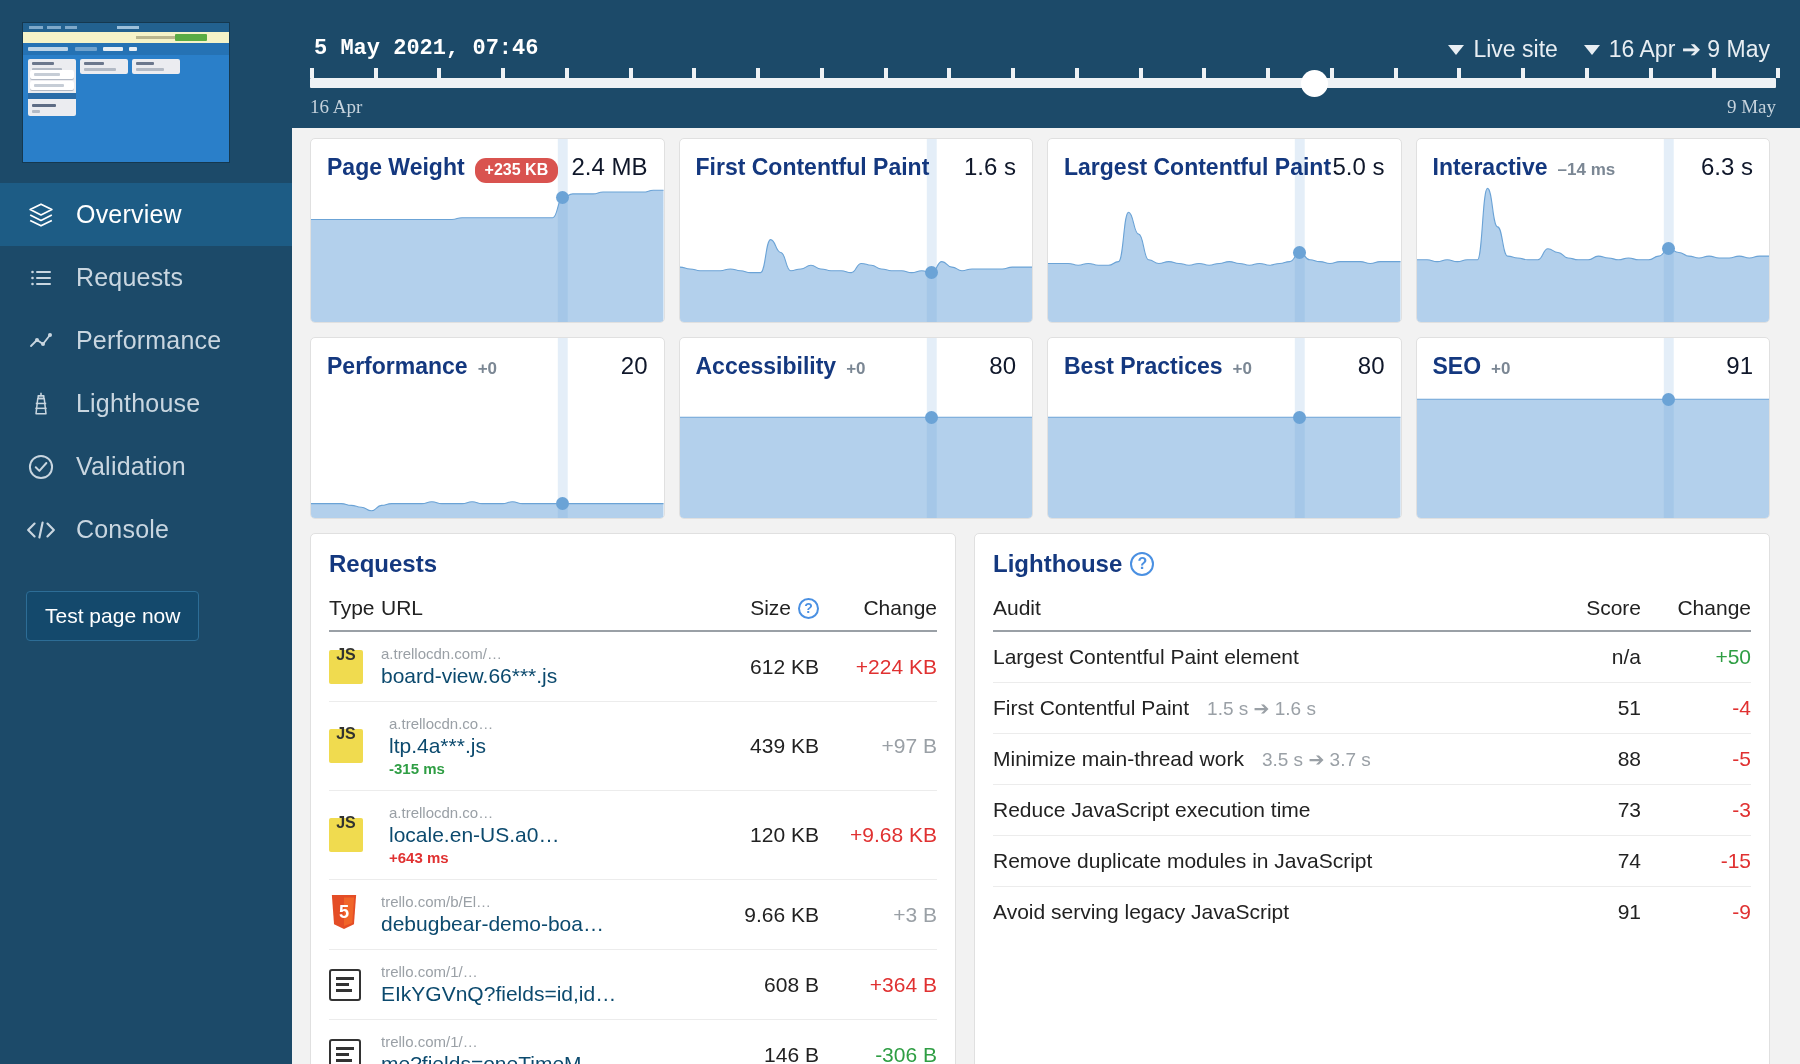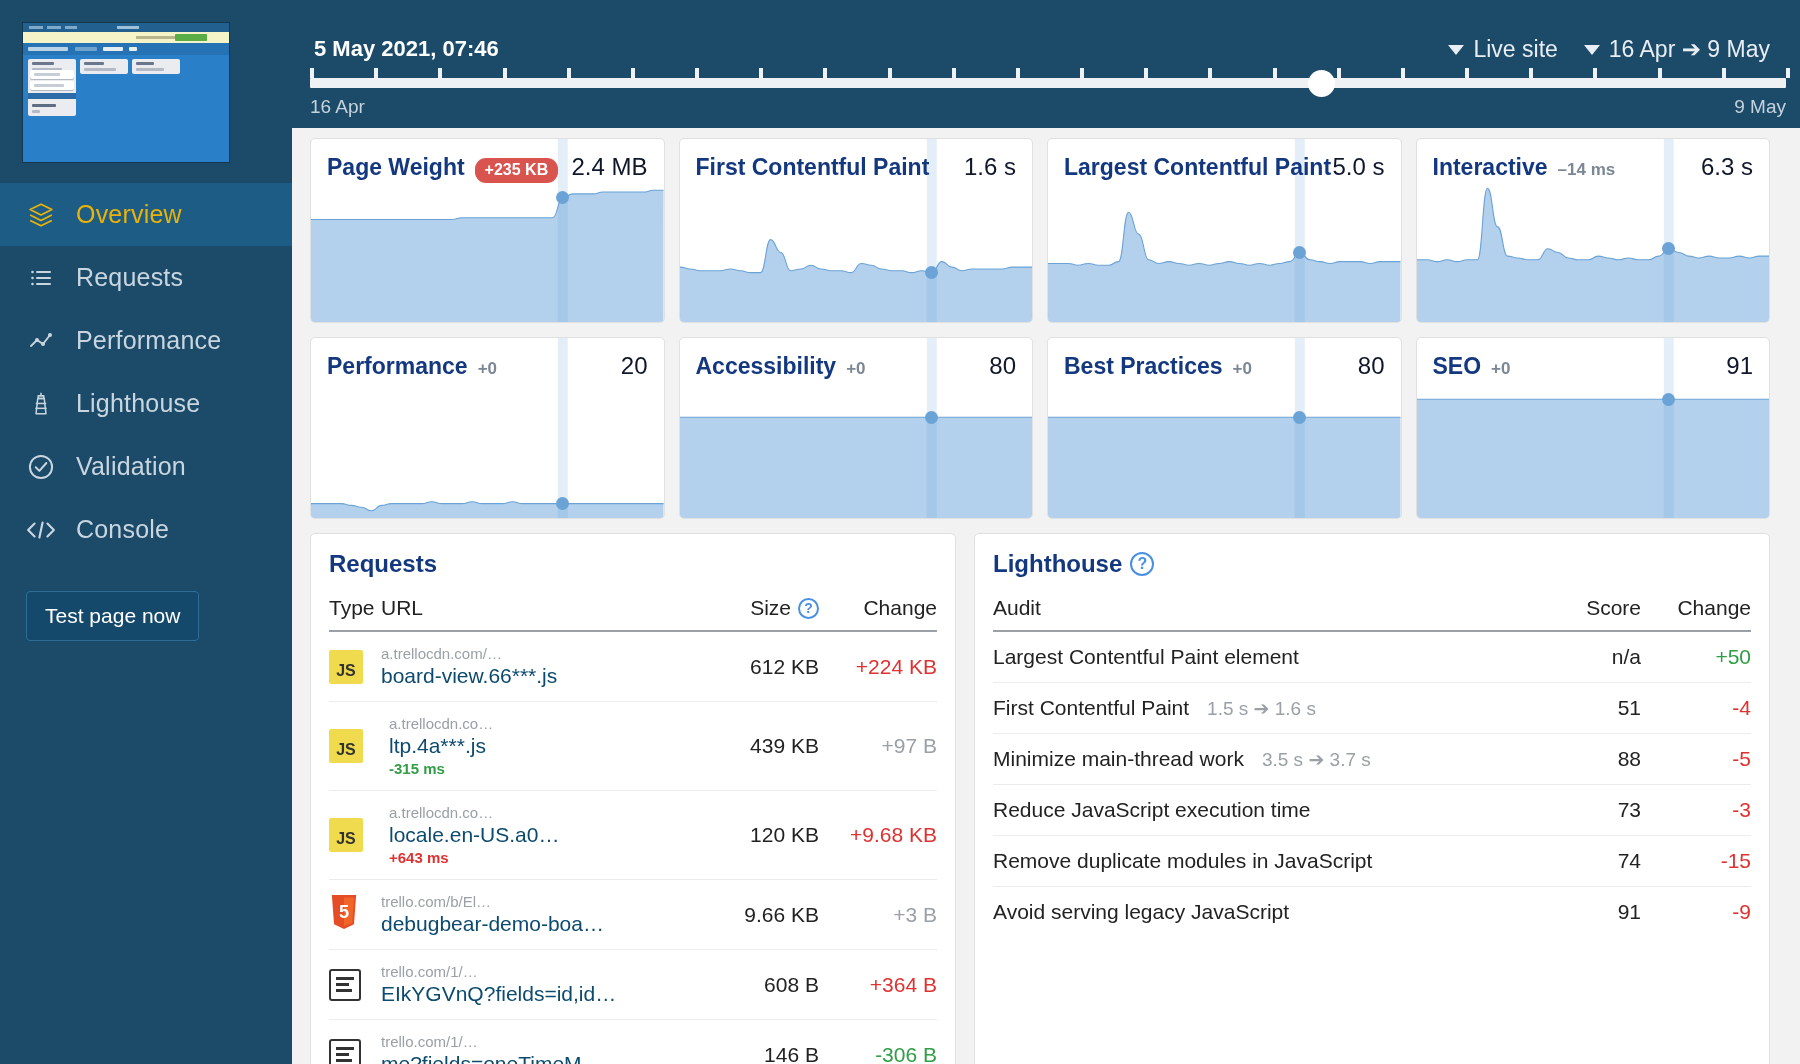--- a/index.html
+++ b/index.html
@@ -41,45 +41,45 @@
   .thumb .t-card b { display:block; height:3px; background:#c6cdd6; margin:3px 4px; border-radius:1px;}
   .thumb .t-sel { position:absolute; background:#2a6ca8; }
 
   .nav { margin-top: 6px; }
   .nav-item {
     display: flex; align-items: center; gap: 20px;
     height: 63px; padding-left: 26px;
     color: #c9d6e0; font-size: 25px; letter-spacing: .2px;
     cursor: pointer;
   }
-  .nav-item.active { background: #1d5c85; color: #eab308; }
+  .nav-item.active { background: #1d5c85; color: #ffffff; }
   .nav-item .ic { width: 30px; display: flex; align-items: center; justify-content: center; }
   .nav-item .ic svg { display: block; }
 
   .test-btn-wrap { padding: 30px 0 8px 26px; }
   .test-btn {
     background: #14496c; color: #fff;
     border: 1px solid #2d6d96;
     font-size: 21px; font-family: "Liberation Sans", sans-serif;
     padding: 12px 18px; border-radius: 4px; cursor: pointer;
   }
 
   
   .main { flex: 1; display: flex; flex-direction: column; background: #f2f2f2; position: relative; }
   .topbar {
     background: #1c4a69; color: #fff;
     height: 128px; padding: 0 30px 0 18px;
     position: relative; flex: 0 0 128px;
   }
   .topbar-row { display:flex; align-items:flex-start; justify-content:space-between; padding-top: 36px;}
-  .snapshot-date { font-size: 22px; font-weight: bold; color:#ffffff; padding-left:4px;}
+  .snapshot-date { font-size: 22px; font-weight: bold; color:#ffffff; padding-left:4px;font-family:Liberation Mono, monospace;}
   .top-controls { display:flex; align-items:center; gap: 26px; font-size:23px; color:#e8eef3; }
   .ctl { display:flex; align-items:center; gap:9px; cursor:pointer; }
   .caret { width:0;height:0;border-left:8px solid transparent;border-right:8px solid transparent;border-top:10px solid #e8eef3; }
-  .timeline { position:absolute; left:18px; right:14px; top:78px; }
+  .timeline { position:absolute; left:18px; right:24px; top:78px;font-family:Liberation Serif, serif; }
   .tl-track { position:relative; height:10px; background:#eef2f5; border-radius:1px; }
   .tl-ticks { position:absolute; left:0; right:0; top:-10px; height:10px; }
   .tl-ticks i { position:absolute; width:4px; height:10px; background:#eef2f5; }
   .tl-handle {
     position:absolute; top:-8px; width:27px; height:27px; border-radius:50%;
     background:#ffffff; cursor:pointer;
   }
   .tl-labels { display:flex; justify-content:space-between; margin-top: 8px; font-size:19px; color:#c6d3dd; }
 
   .content { flex: 1; padding: 10px 30px 0 18px; overflow: hidden; }
@@ -133,21 +133,21 @@
   tr:last-child td { border-bottom: none; }
   .c-right { text-align:right; }
   .pos { color:#e03131; }
   .neg { color:#2f9e44; }
   .mut { color:#9aa0a6; }
 
   .type-cell { width: 52px; }
   .ico-js {
     width:34px; height:34px; background:#f0db4f; color:#323330;
     font-size:16px; font-weight:bold; display:flex; align-items:flex-end;
-    justify-content:center; padding-bottom:4px; border-radius:2px;
+    justify-content:center; padding-bottom:20px; border-radius:2px;
   }
   .ico-html { width:30px; height:34px; }
   .ico-doc { width:32px; height:32px; border:2px solid #333; border-radius:3px; position:relative;}
   .ico-doc i { position:absolute; left:5px; height:3px; background:#333; display:block;}
 
   .url-cell { display:flex; align-items:baseline; gap:2px; max-width: 390px; flex-direction: column; }
   .url-pre { color:#9aa0a6; font-size:15px; white-space:nowrap; }
   .url-main { color:#0c4a6e; font-size:21px; white-space:nowrap; }
   .url-time { font-size:15px; font-weight:bold; margin-left:8px; white-space:nowrap;}
   .size-col { width: 110px; }

